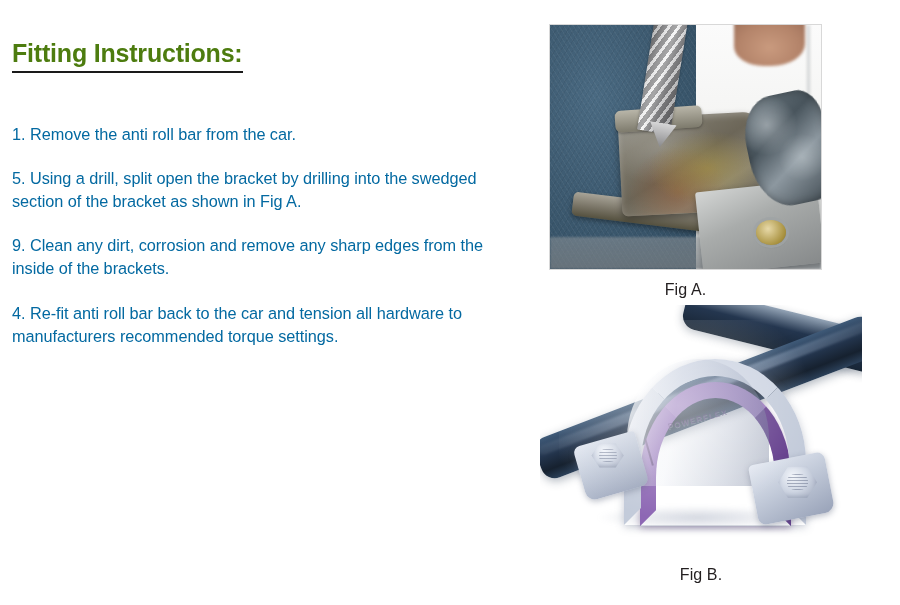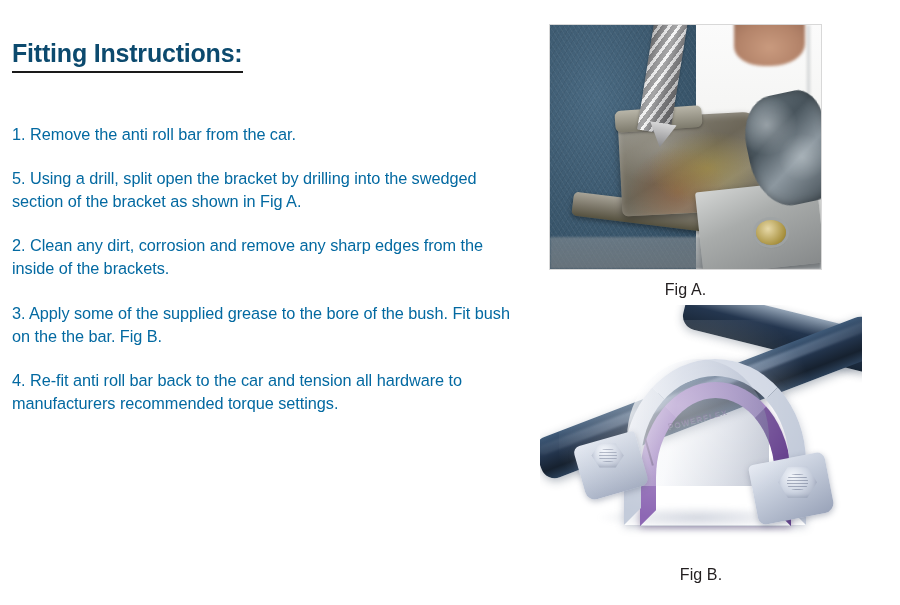--- a/index.html
+++ b/index.html
@@ -28,21 +28,21 @@
     position: absolute;
     left: 12px;
     top: 40px;
     width: 520px;
   }
 
   .doc-heading {
     font-size: 25px;
     font-weight: bold;
     letter-spacing: -0.2px;
-    color: #0c4a6e;
+    color: #4d7c0f;
     margin: 0 0 34px 0;
     display: inline-block;
     border-bottom: 2.5px solid #1a1a1a;
     padding-bottom: 3px;
     line-height: 1.1;
   }
 
   .step-list {
     margin: 0;
     padding: 0;
@@ -324,22 +324,21 @@
 
 <div class="page">
 
   <div class="instructions-col">
 
     <h1 class="doc-heading">Fitting Instructions:</h1>
 
     <div class="step-list">
       <p class="step">1. Remove the anti roll bar from the car.</p>
       <p class="step">5. Using a drill, split open the bracket by drilling into the swedged section of the bracket as shown in Fig A.</p>
-      <p class="step">2. Clean any dirt, corrosion and remove any sharp edges from the inside of the brackets.</p>
-      <p class="step">3. Apply some of the supplied grease to the bore of the bush. Fit bush on the the bar. Fig B.</p>
+      <p class="step">9. Clean any dirt, corrosion and remove any sharp edges from the inside of the brackets.</p>
       <p class="step">4. Re-fit anti roll bar back to the car and tension all hardware to manufacturers recommended torque settings.</p>
     </div>
   </div>
 
   <div class="figures-col">
 
     <div class="figure-block fig-a-block">
       <div class="fig-a-frame">
         <div class="fa-denim"></div>
         <div class="fa-wall"></div>

